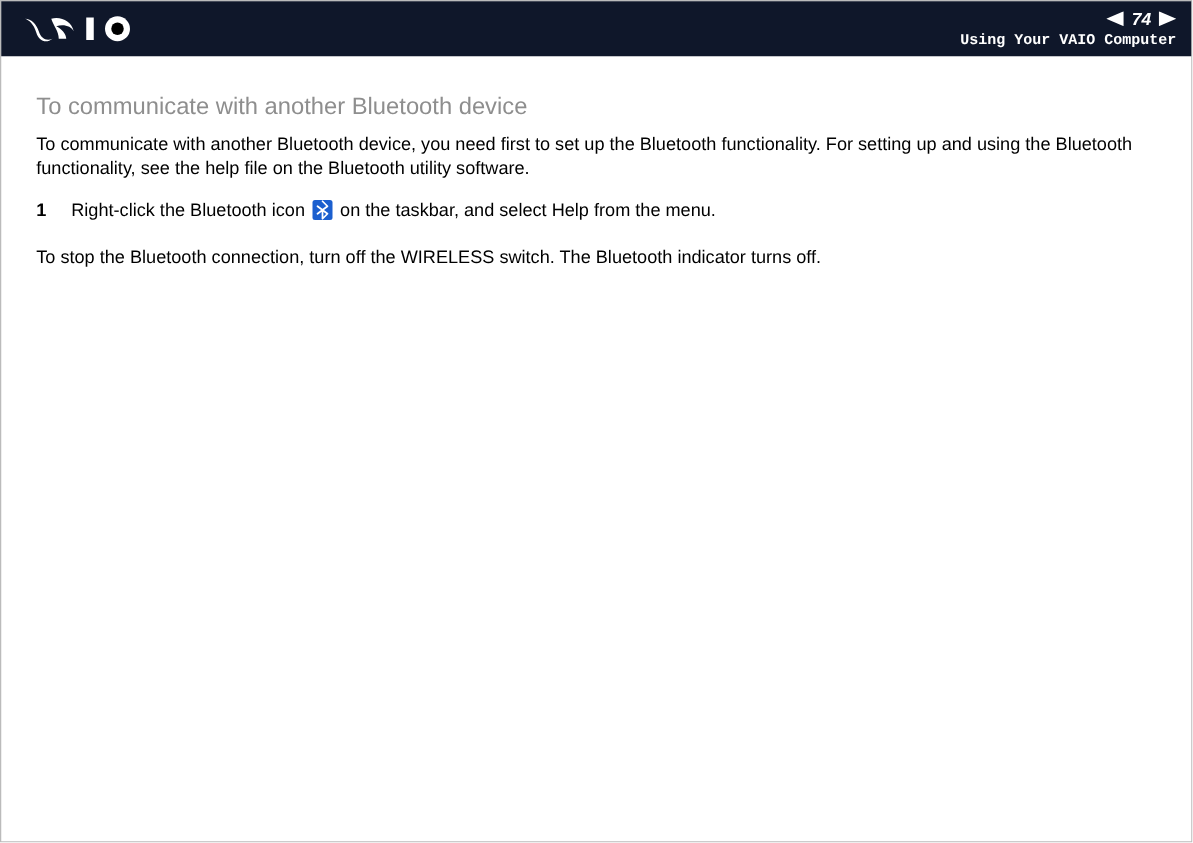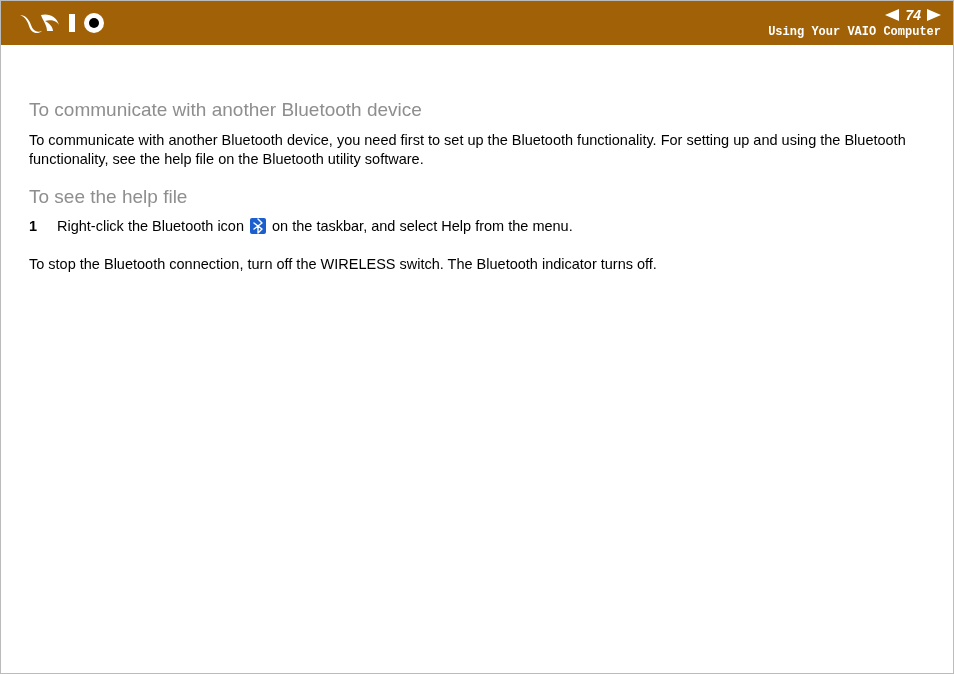--- a/index.html
+++ b/index.html
@@ -1,25 +1,25 @@
 <!DOCTYPE html>
 <html><head>
 <meta charset="utf-8">
 <style>
   * { box-sizing: border-box; margin: 0; padding: 0; }
   html, body { width: 954px; height: 674px; font-family: Arial, Helvetica, sans-serif; background: #fff; color: #000; }
   .page { width: 954px; height: 674px; border: 1px solid #bbb; display: flex; flex-direction: column; }
-  .header { background: #a16207; color: #fff; height: 44px; display: flex; align-items: center; justify-content: space-between; padding: 0 12px 0 18px; }
+  .header { background: #0f172a; color: #fff; height: 44px; display: flex; align-items: center; justify-content: space-between; padding: 0 12px 0 18px; }
   .logo svg { display: block; }
   .header-right { display: flex; flex-direction: column; align-items: flex-end; gap: 2px; }
   .nav-row { display: flex; align-items: center; gap: 6px; font-weight: bold; font-style: italic; font-size: 14px; }
   .nav-arrow { cursor: pointer; }
   .nav-arrow svg { display: block; }
   .section-title { font-weight: bold; font-size: 12px; font-family: Liberation Mono, monospace; }
-  .content { padding: 52px 28px 0 28px; font-size: 14.5px; line-height: 1.35; }
+  .content { padding: 28px 28px 0 28px; font-size: 14.5px; line-height: 1.35; }
   .sub-heading { color: #8e8e8e; font-size: 19px; font-weight: 400; margin-bottom: 8px; }
   .para { margin-bottom: 14px; }
   .step-row { display: flex; gap: 14px; margin-bottom: 18px; }
   .step-num { font-weight: bold; width: 14px; flex: 0 0 auto; }
   .step-text { flex: 1; }
   .bt-icon { display: inline-block; width: 16px; height: 16px; background: #1b5fcf; border-radius: 2px; vertical-align: -3px; position: relative; margin: 0 2px; }
   .bt-icon svg { position: absolute; inset: 0; }
   .h2-link { color: #2a2fd6; font-size: 21px; font-weight: 400; margin-bottom: 8px; }
   b { font-weight: normal; }
 </style>
@@ -57,21 +57,20 @@
       <div class="section-title">Using Your VAIO Computer</div>
     </div>
   </div>
 
   <div class="content">
 
     <div class="sub-heading">To communicate with another Bluetooth device</div>
 
     <div class="para">To communicate with another Bluetooth device, you need first to set up the Bluetooth functionality. For setting up and using the Bluetooth functionality, see the help file on the Bluetooth utility software.</div>
 
-    <div class="sub-heading">To see the help file</div>
 
     <div class="step-row">
       <div class="step-num">1</div>
       <div class="step-text">
         <span>Right-click the Bluetooth icon </span><span class="bt-icon">
           <svg viewBox="0 0 16 16">
               <path d="M8 1 L12 5 L8 8 L12 11 L8 15 L8 8 L4 11 M8 8 L4 5" stroke="#fff" stroke-width="1.4" fill="none" stroke-linejoin="round" stroke-linecap="round"></path>
             </svg>
         </span><span> on the taskbar, and select </span><b>Help</b><span> from the menu.</span>
       </div>

